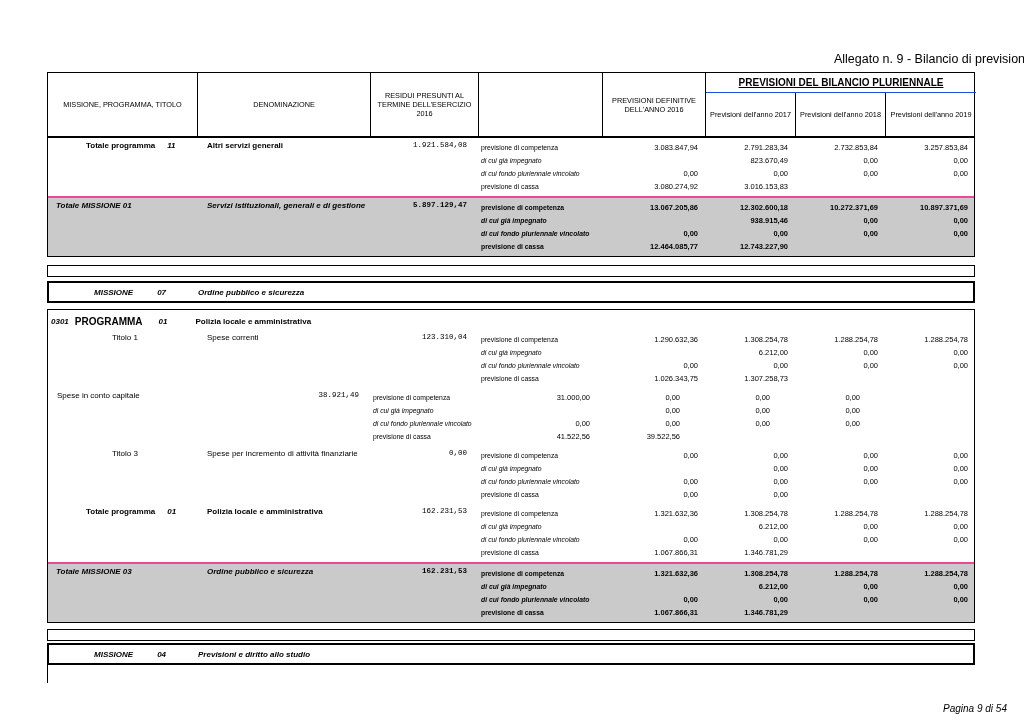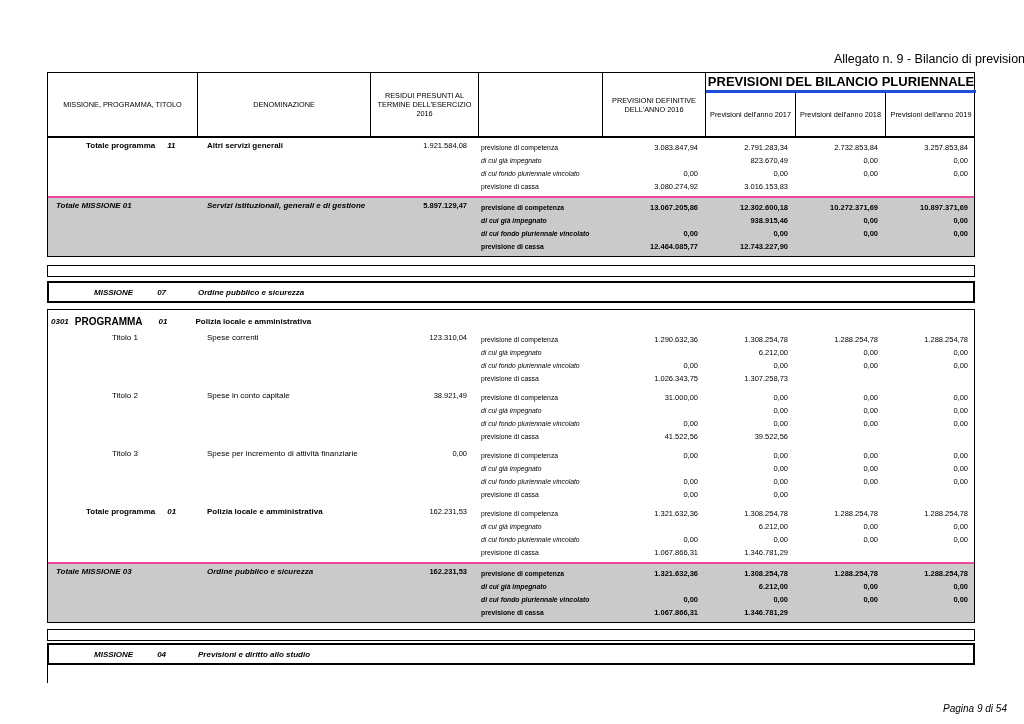--- a/index.html
+++ b/index.html
@@ -7,30 +7,30 @@
     font-family:"Liberation Sans", sans-serif; }
   .doc { position:relative; width:985px; margin-left:47px; padding-top:52px; }
   .allegato { text-align:right; font-size:12.5px; margin-bottom:6px; }
   .box { border:1.5px solid #000; width:928px; background:#fff; }
 
   
   .thead { display:grid; grid-template-columns:150px 173px 108px 124px 103px 270px; height:65px; }
   .hcell { border-right:1px solid #000; display:flex; align-items:center; justify-content:center;
     text-align:center; font-size:7.3px; line-height:9px; padding:2px; }
   .hplur { display:flex; flex-direction:column; }
-  .hplur-top { height:20px; border-bottom:3px solid #1d4ed8; display:flex; align-items:center;
-    justify-content:center; font-size:13px; font-weight:bold; }
+  .hplur-top { height:20px; border-bottom:1px solid #1d4ed8; display:flex; align-items:center;
+    justify-content:center; font-size:10px; font-weight:bold;text-decoration:underline; }
   .hplur-years { flex:1; display:grid; grid-template-columns:90px 90px 90px; }
   .hplur-years .hcell:last-child { border-right:none; }
 
   
   .row { display:grid; grid-template-columns:150px 173px 108px 497px; padding:3px 0 3px 0; }
   .c1 { font-size:8px; white-space:nowrap; }
   .c2 { font-size:8px; padding-left:9px; line-height:10px; }
-  .c3 { font-size:7.5px; text-align:right; padding-right:12px; }
+  .c3 { font-size:7.5px; text-align:right; padding-right:12px;font-family:Liberation Mono, monospace; }
   .sub { display:flex; flex-direction:column; }
   .subrow { display:grid; grid-template-columns:124px 103px 90px 90px 90px; height:13px; align-items:center; }
   .slab { font-size:6.8px; padding-left:2px; white-space:nowrap; }
   .num { font-size:7.5px; text-align:right; padding-right:8px; white-space:nowrap; }
   .it { font-style:italic; }
   .b { font-weight:bold; }
   .pl8 { padding-left:8px; } .pl38 { padding-left:38px; } .pl64 { padding-left:64px; }
   .code { font-style:italic; font-weight:bold; margin-left:12px; }
   .gray { background:var(--band,#cacaca); border-top:2px solid #ec4899; }
   .gray .c1,.gray .c2,.gray .c3,.gray .slab,.gray .num { font-weight:bold; }
@@ -200,21 +200,20 @@
           <span class="slab">previsione di cassa</span>
           <span class="num">1.026.343,75</span>
           <span class="num">1.307.258,73</span>
           <span class="num"></span>
           <span class="num"></span>
         </div>
       </div>
     </div>
 
     <div class="row">
-      <div class="c1"><span class="pl64">Titolo 2</span></div>
       <div class="c2">Spese in conto capitale</div>
       <div class="c3">38.921,49</div>
       <div class="sub">
         <div class="subrow">
           <span class="slab">previsione di competenza</span>
           <span class="num">31.000,00</span>
           <span class="num">0,00</span>
           <span class="num">0,00</span>
           <span class="num">0,00</span>
         </div>

